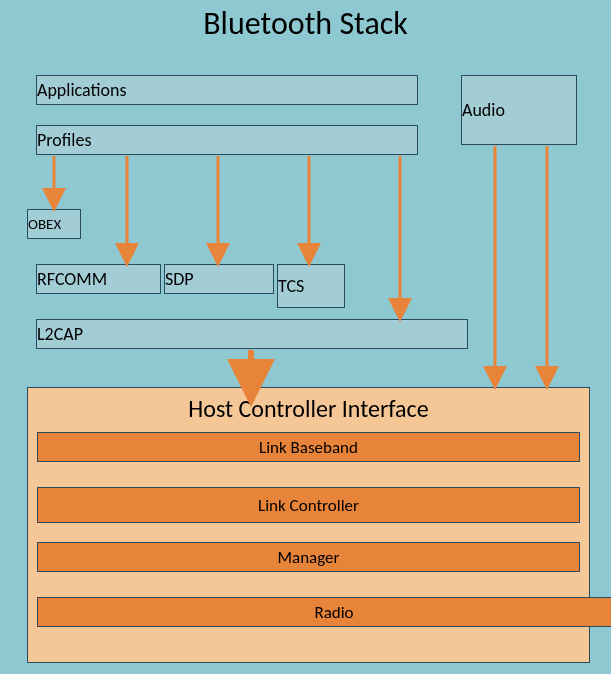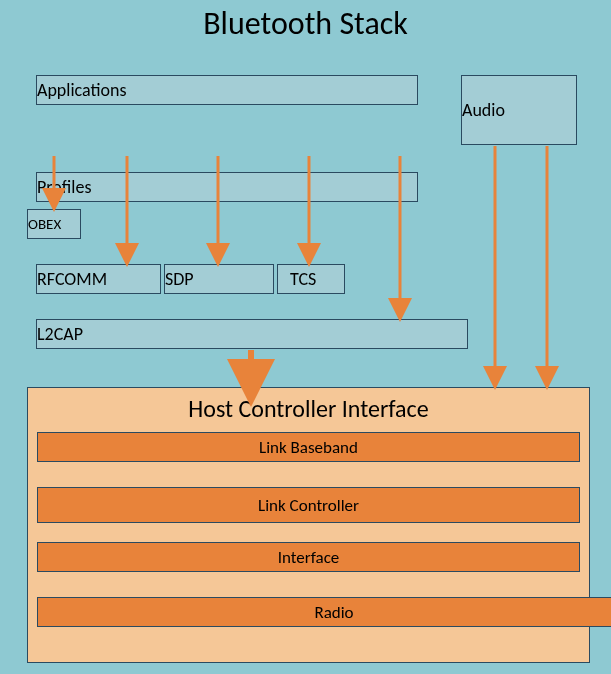--- a/index.html
+++ b/index.html
@@ -60,58 +60,58 @@
 </style>
 </head>
 <body>
 
 <div class="title">Bluetooth Stack</div>
 
 <div class="box" style="left:36px; top:75px; width:382px; height:30px;">
   <span>Applications</span>
 </div>
 
-<div class="box" style="left:36px; top:125px; width:382px; height:30px;margin-top:47px;">
+<div class="box" style="left:36px; top:125px; width:382px; height:30px;">
   <span>Profiles</span>
 </div>
 
 <div class="box" style="left:461px; top:75px; width:116px; height:70px;">
   <span>Audio</span>
 </div>
 
 <div class="box" style="left:27px; top:209px; width:54px; height:30px; font-size:15px;">
   <span>OBEX</span>
 </div>
 
 <div class="box" style="left:36px; top:264px; width:125px; height:30px;">
   <span>RFCOMM</span>
 </div>
 
 <div class="box" style="left:164px; top:264px; width:110px; height:30px;">
   <span>SDP</span>
 </div>
 
-<div class="box" style="left:277px; top:264px; width:68px; height:30px;padding-left:12px;">
+<div class="box" style="left:277px; top:264px; width:68px; height:44px;">
   <span>TCS</span>
 </div>
 
 <div class="box" style="left:36px; top:319px; width:432px; height:30px;">
   <span>L2CAP</span>
 </div>
 
 <div class="hci-container" style="left:27px; top:387px; width:563px; height:276px;">
   <div class="hci-title" style="top:6px;">Host Controller Interface</div>
   <div class="hci-row" style="left:9px; top:44px; width:543px; height:30px;">
     <span>Link Baseband</span>
   </div>
   <div class="hci-row" style="left:9px; top:99px; width:543px; height:36px;">
     <span>Link Controller</span>
   </div>
   <div class="hci-row" style="left:9px; top:154px; width:543px; height:30px;">
-    <span>Interface</span>
+    <span>Manager</span>
   </div>
   <div class="hci-row" style="left:9px; top:209px; width:594px; height:30px;">
     <span>Radio</span>
   </div>
 </div>
 
 <svg class="arrows" viewBox="0 0 611 674">
   <defs>
     <marker id="ah" markerWidth="8" markerHeight="8" refX="4" refY="4" orient="auto">
       <path d="M0,0 L8,4 L0,8 Z" fill="#e8833a"></path>

